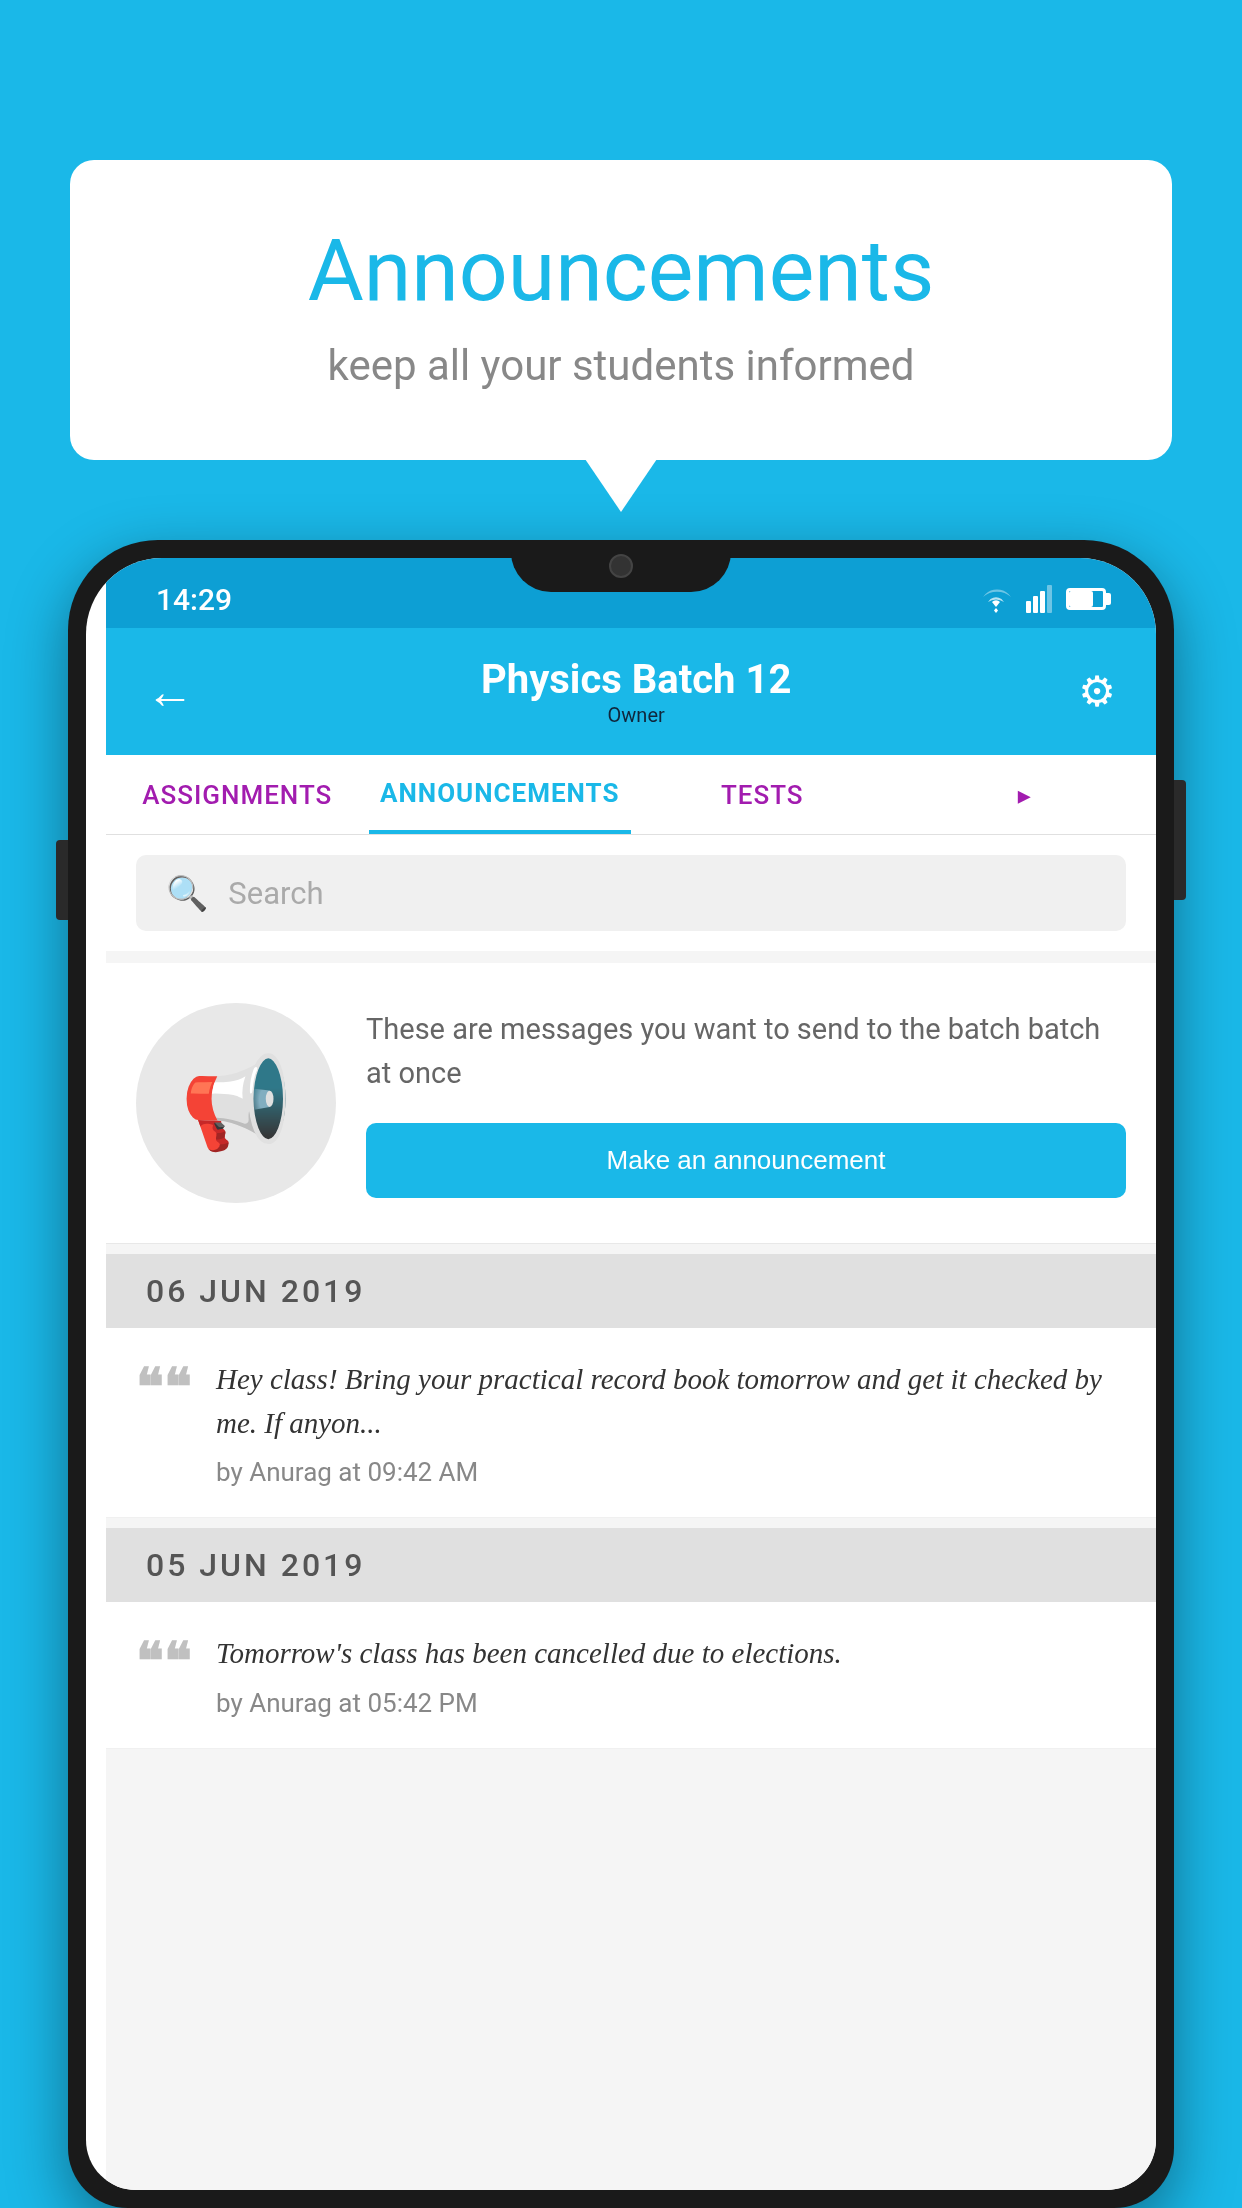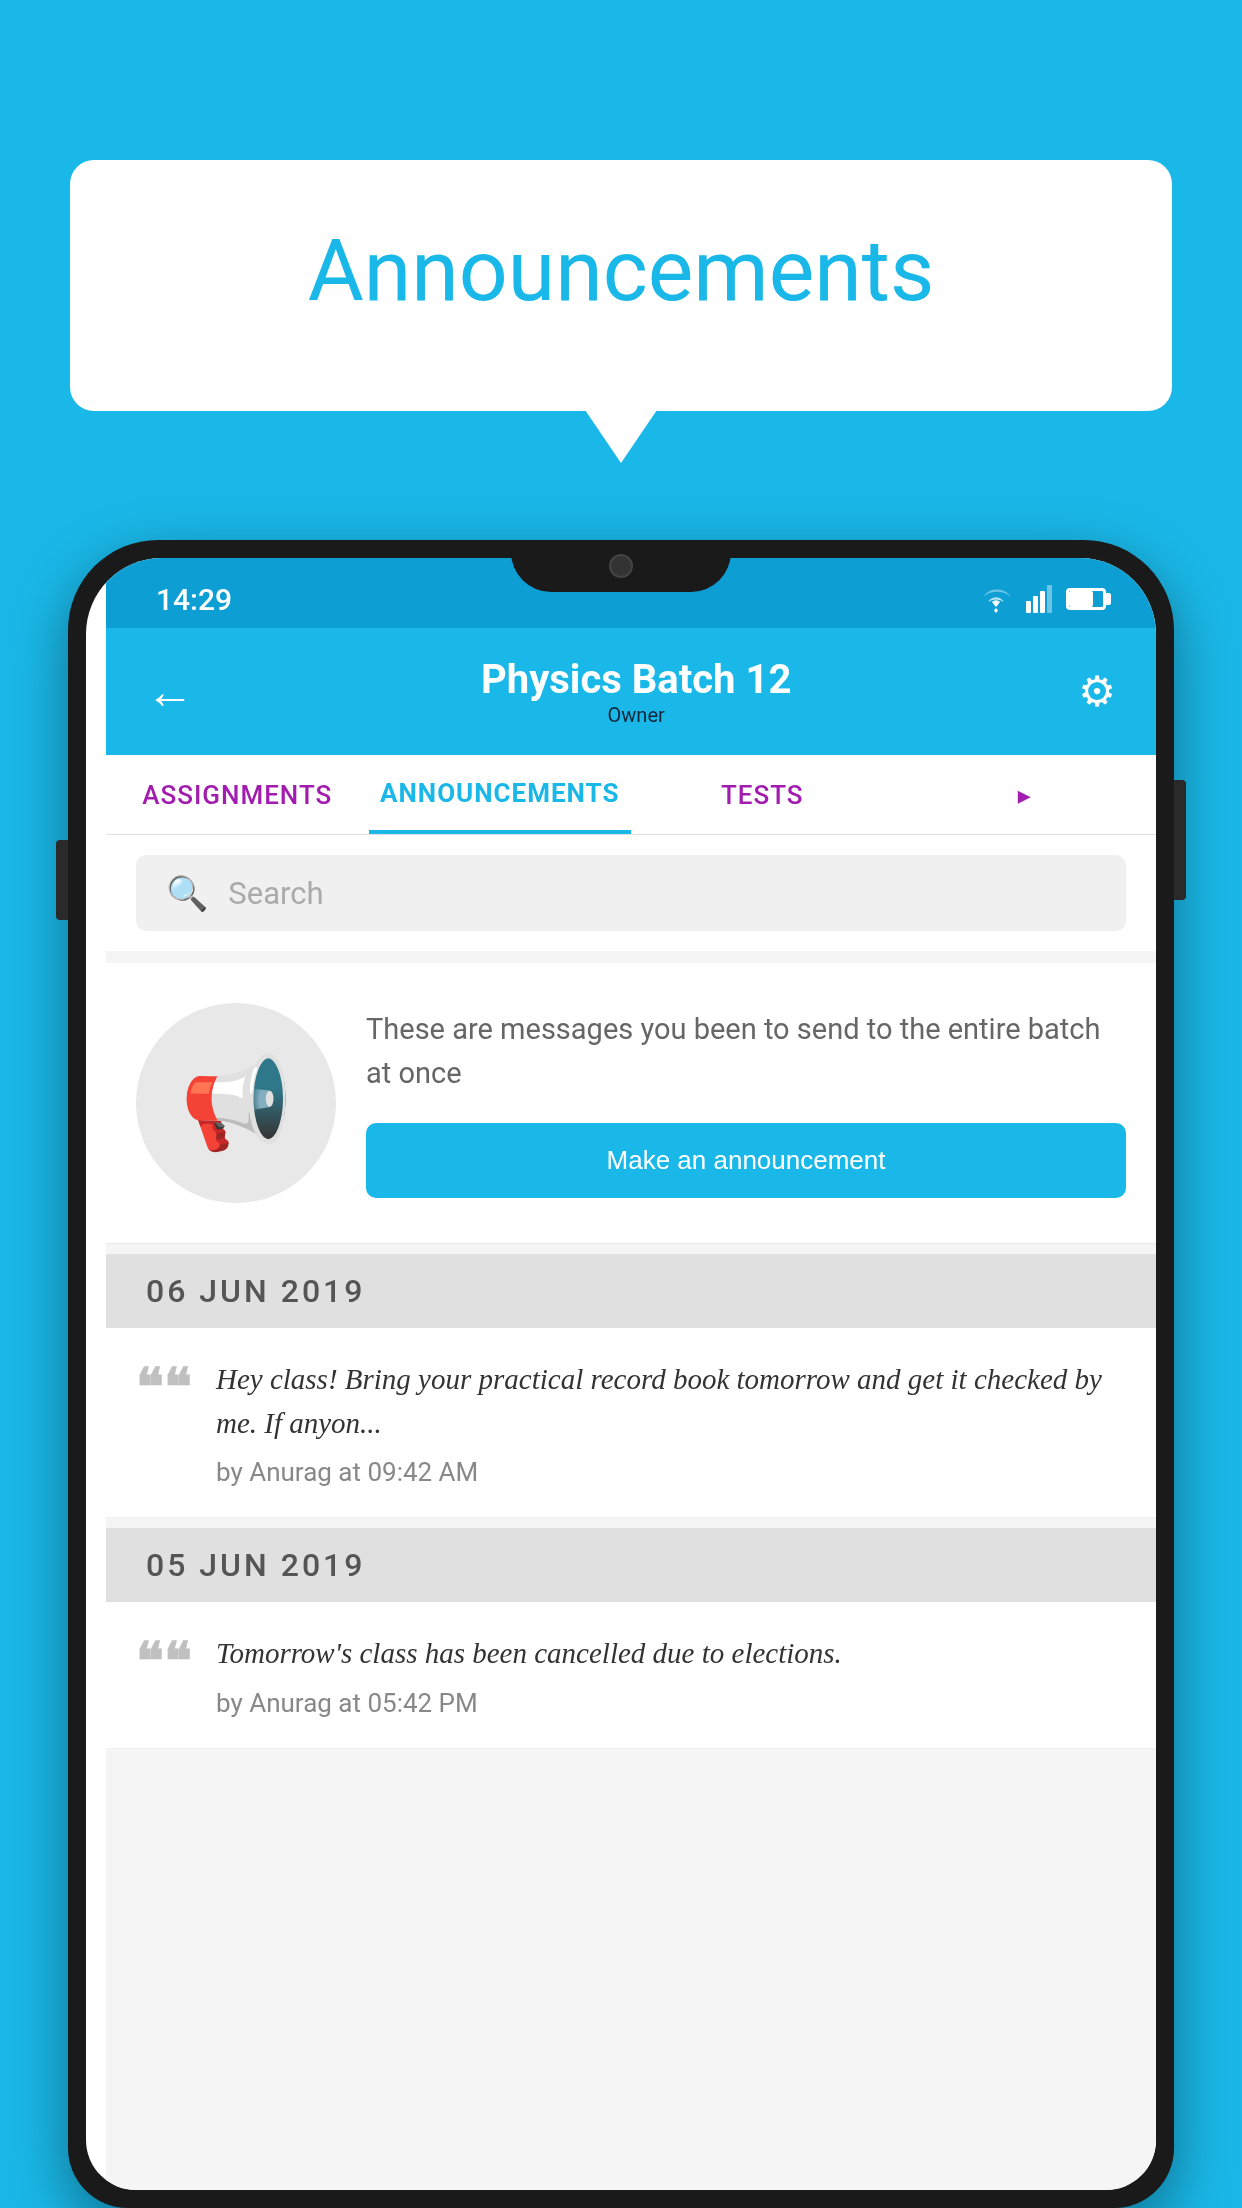--- a/index.html
+++ b/index.html
@@ -388,20 +388,21 @@
       font-size: 26px;
       color: #888;
     }
   </style>
 </head>
 <body>
 
 <div class="speech-bubble-container">
   <div class="speech-bubble">
     <div class="speech-bubble-title">Announcements</div>
+    <div class="speech-bubble-subtitle">keep all your students informed</div>
   </div>
 </div>
 
 <div class="phone-container">
   <div class="phone-frame">
     <div class="phone-notch">
       <div class="phone-camera"></div>
     </div>
     <div class="phone-side-btn-left"></div>
     <div class="phone-side-btn-right"></div>
@@ -460,21 +461,21 @@
             <span class="search-icon-el">🔍</span>
             <span class="search-text">Search</span>
           </div>
         </div>
 
         <div class="announcement-cta">
           <div class="megaphone-circle">
             <span class="megaphone-icon">📢</span>
           </div>
           <div class="cta-right">
-            <div class="cta-description">These are messages you been to send to the entire batch at once</div>
+            <div class="cta-description">These are messages you want to send to the batch batch at once</div>
             <button class="make-announcement-btn">Make an announcement</button>
           </div>
         </div>
 
         <div class="date-separator">06  JUN  2019</div>
 
         <div class="announcement-item">
           <div class="quote-icon">❝❝</div>
           <div class="announcement-content">
             <div class="announcement-text">Hey class! Bring your practical record book tomorrow and get it checked by me. If anyon...</div>

